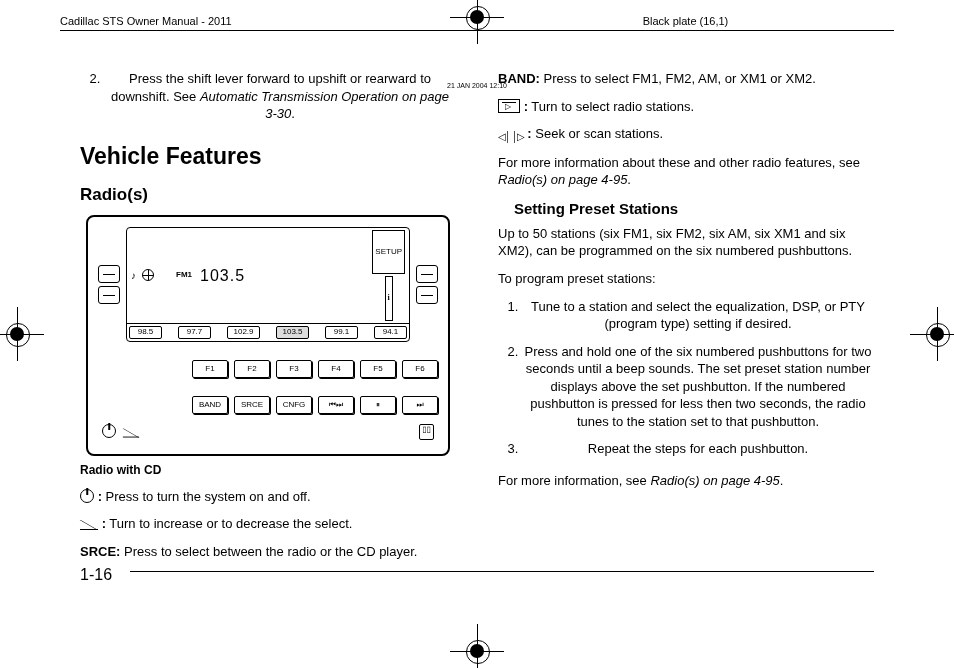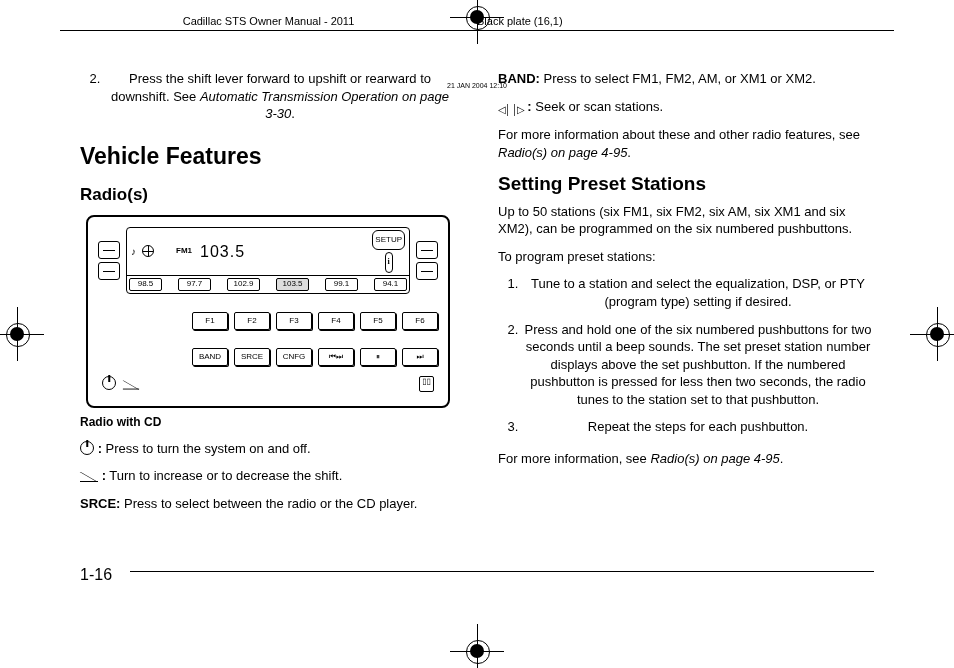--- a/index.html
+++ b/index.html
@@ -13,35 +13,35 @@
   .reg-mark .c-outer{position:absolute;left:50%;top:50%;width:22px;height:22px;margin:-11px 0 0 -11px;
                      border:1px solid #000;border-radius:50%;}
   .reg-mark .c-inner{position:absolute;left:50%;top:50%;width:14px;height:14px;margin:-7px 0 0 -7px;
                      background:#000;border-radius:50%;}
   .reg-top{left:450px;top:-10px;}
   .reg-bot{left:450px;top:624px;}
   .reg-left{left:-10px;top:307px;}
   .reg-right{left:910px;top:307px;}
 
   .header-bar{position:absolute;top:14px;left:60px;right:60px;display:flex;font-size:11px;}
-  .header-bar .left{flex:1;text-align:center;}
-  .header-bar .right{flex:1;text-align:left;}
+  .header-bar .left{flex:1;}
+  .header-bar .right{flex:1;text-align:center;}
 
   .page-rule{position:absolute;left:60px;right:60px;top:30px;height:1px;background:#000;}
 
   .columns{position:absolute;top:70px;left:80px;right:80px;bottom:100px;
            display:flex;gap:42px;}
   .col{flex:1;}
 
   .ol{margin:0 0 14px 0;padding-left:24px;text-align:center;}
   .ol li{margin-bottom:10px;}
 
   h1{font-size:23px;font-weight:bold;margin:18px 0 12px;}
   h2{font-size:17px;font-weight:bold;margin:10px 0 8px;}
-  h3{font-size:19px;font-weight:bold;margin:10px 0 6px;}
+  h3{font-size:15px;font-weight:bold;margin:10px 16px 6px;}
 
   .fig-caption{font-size:12px;font-weight:bold;margin:6px 0 10px;}
 
   p{margin:0 0 10px;}
   .runin b{font-weight:bold;}
   .xref{font-style:italic;}
 
   
   .ico{display:inline-block;vertical-align:-2px;}
   .ico-power{width:12px;height:12px;border:1.3px solid #000;border-radius:50%;position:relative;}
@@ -59,21 +59,21 @@
   .radio-frame{border:2px solid #000;border-radius:8px;padding:10px 10px 14px;width:340px;margin:0 auto;
                background:#fff;}
   .radio-row{display:flex;align-items:stretch;gap:6px;}
   .side-btn{width:22px;display:flex;flex-direction:column;gap:3px;justify-content:center;}
   .side-btn div{height:16px;border:1.5px solid #000;border-radius:3px;position:relative;}
   .side-btn div::after{content:"";position:absolute;left:4px;right:4px;top:50%;height:1.3px;background:#000;}
   .display{flex:1;border:1.5px solid #000;border-radius:4px;display:flex;flex-direction:column;}
   .display-top{display:flex;align-items:center;padding:2px 4px;border-bottom:1px solid #000;font-size:10px;gap:6px;}
   .display-top .freq-box{font-size:16px;letter-spacing:1px;font-weight:normal;margin:0 auto 0 2px;}
   .display-top .stamp{font-size:8px;}
-  .display-top .mini{border:1px solid #000;padding:4px 2px;font-size:8px;border-radius:6px;}
+  .display-top .mini{border:1px solid #000;padding:16px 2px;font-size:8px;border-radius:0;}
   .fm1{font-size:8px;font-weight:bold;margin-left:16px;}
   .note-icon{font-size:10px;}
   .globe{width:10px;height:10px;border:1px solid #000;border-radius:50%;display:inline-block;position:relative;}
   .globe::before,.globe::after{content:"";position:absolute;background:#000;}
   .globe::before{left:0;right:0;top:50%;height:1px;}
   .globe::after{top:0;bottom:0;left:50%;width:1px;}
   .display-presets{display:flex;gap:16px;padding:2px;}
   .display-presets span{flex:1;border:1px solid #000;border-radius:2px;font-size:8px;text-align:center;
                           padding:0 1px;min-width:0;overflow:hidden;}
   .display-presets .sel{background:#ddd;}
@@ -196,30 +196,34 @@
     </div>
 
     <div class="fig-caption">Radio with CD</div>
 
     <p class="runin">
       <span class="ico ico-power"></span>
       <b> :</b><span> Press to turn the system on and off.</span>
     </p>
     <p class="runin">
       <span class="ico ico-wedge"></span>
-      <b> :</b><span> Turn to increase or to decrease the shift.</span>
+      <b> :</b><span> Turn to increase or to decrease the select.</span>
     </p>
     <p class="runin">
       <b>SRCE:</b><span> Press to select between the radio or the CD player.</span>
     </p>
   </div>
 
   <div class="col">
     <p class="runin">
       <b>BAND:</b><span> Press to select FM1, FM2, AM, or XM1 or XM2.</span>
+    </p>
+    <p class="runin">
+      <span class="ico ico-tape"></span>
+      <b> :</b><span> Turn to select radio stations.</span>
     </p>
     <p class="runin">
       <span class="ico ico-seek">◁│ │▷</span>
       <b>:</b><span> Seek or scan stations.</span>
     </p>
     <p>
       <span>For more information about these and other radio features, see </span>
       <span class="xref">Radio(s) on page 4-95</span><span>.</span>
     </p>
 

